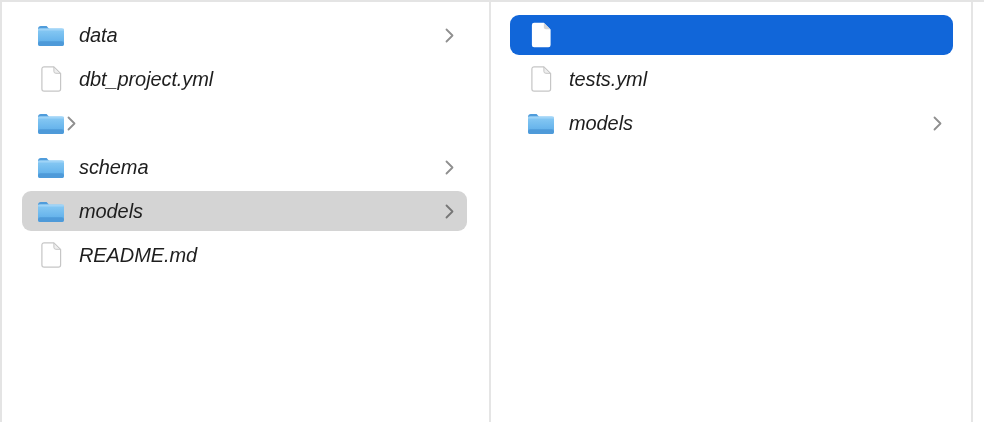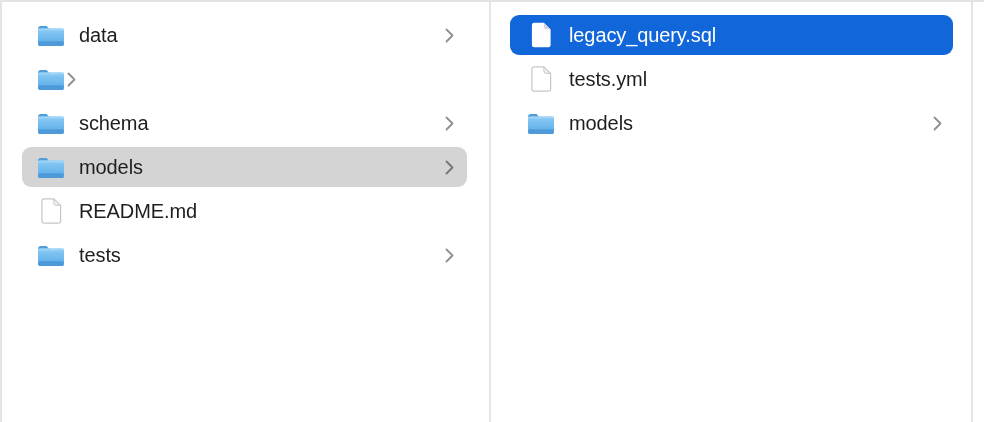--- a/index.html
+++ b/index.html
@@ -6,21 +6,21 @@
   body{
     width:984px;height:422px;
     background:#ffffff;
     font-family:"Liberation Sans", sans-serif;
     overflow:hidden;
     position:relative;
     box-sizing:border-box;
     border-top:2px solid #e4e4e4;
     border-left:2px solid #e4e4e4;
   }
-  .pane{display:flex;height:100%;}
+  .pane{display:flex;height:100%;font-style:italic;}
   .column{box-sizing:border-box;padding-top:11px;}
   .column-1{width:489px;border-right:2px solid var(--divider,#e5e5e5);}
   .column-2{width:482px;border-right:2px solid var(--divider,#e5e5e5);}
   .column-3{flex:1;background:#ffffff;}
   .row{height:44px;display:flex;align-items:stretch;}
   .row-inner{
     flex:1;display:flex;align-items:center;
     height:40px;margin-top:2px;border-radius:9px;
     padding-left:14px;padding-right:12px;box-sizing:border-box;
   }
@@ -70,20 +70,31 @@
           <span class="chevron">
             <svg width="11" height="17" viewBox="0 0 11 17" aria-hidden="true">
               <path d="M2.5 2.5 L8.5 8.5 L2.5 14.5" fill="none" stroke-width="1.8" stroke-linecap="round" stroke-linejoin="round"></path>
             </svg>
           </span>
         </div>
       </div>
       <div class="row">
         <div class="row-inner">
           <span class="icon-slot">
+            <svg width="21" height="26" viewBox="0 0 21 26" aria-hidden="true">
+              <path class="doc-page" d="M3.1 0.8 H12.8 L19.6 7.4 V23 a2.2 2.2 0 0 1 -2.2 2.2 H3.1 a2.2 2.2 0 0 1 -2.2 -2.2 V3 a2.2 2.2 0 0 1 2.2 -2.2 Z"></path>
+              <path class="doc-fold" d="M12.9 1 V5.3 a2 2 0 0 0 2 2 H19.3 Z"></path>
+            </svg>
+          </span>
+          <span class="label">dbt_project.yml</span>
+        </div>
+      </div>
+      <div class="row">
+        <div class="row-inner">
+          <span class="icon-slot">
             <svg width="28" height="23" viewBox="0 0 28 23" aria-hidden="true">
               <defs>
                 <linearGradient id="fg" x1="0" y1="0" x2="0" y2="1">
                   <stop offset="0" stop-color="#8acbf4"></stop>
                   <stop offset="1" stop-color="#58aae8"></stop>
                 </linearGradient>
               </defs>
               <path d="M1 5 C1 3.3 2.2 2 3.8 2 H9.6 L12.6 5.4 H1 Z" fill="#4f9cdb"></path>
               <rect x="1" y="4.4" width="26" height="17.6" rx="2.6" fill="url(#fg)"></rect>
               <rect x="1" y="17.2" width="26" height="4.8" rx="2.3" fill="#4e9ad9"></rect>
@@ -147,57 +158,32 @@
       </div>
       <div class="row">
         <div class="row-inner">
           <span class="icon-slot">
             <svg width="21" height="26" viewBox="0 0 21 26" aria-hidden="true">
               <path class="doc-page" d="M3.1 0.8 H12.8 L19.6 7.4 V23 a2.2 2.2 0 0 1 -2.2 2.2 H3.1 a2.2 2.2 0 0 1 -2.2 -2.2 V3 a2.2 2.2 0 0 1 2.2 -2.2 Z"></path>
               <path class="doc-fold" d="M12.9 1 V5.3 a2 2 0 0 0 2 2 H19.3 Z"></path>
             </svg>
           </span>
           <span class="label">README.md</span>
-        </div>
-      </div>
-      <div class="row">
-        <div class="row-inner">
-          <span class="icon-slot">
-            <svg width="28" height="23" viewBox="0 0 28 23" aria-hidden="true">
-              <defs>
-                <linearGradient id="fg" x1="0" y1="0" x2="0" y2="1">
-                  <stop offset="0" stop-color="#8acbf4"></stop>
-                  <stop offset="1" stop-color="#58aae8"></stop>
-                </linearGradient>
-              </defs>
-              <path d="M1 5 C1 3.3 2.2 2 3.8 2 H9.6 L12.6 5.4 H1 Z" fill="#4f9cdb"></path>
-              <rect x="1" y="4.4" width="26" height="17.6" rx="2.6" fill="url(#fg)"></rect>
-              <rect x="1" y="17.2" width="26" height="4.8" rx="2.3" fill="#4e9ad9"></rect>
-              <rect x="1" y="4.4" width="26" height="2.1" rx="1" fill="#9fd4f7"></rect>
-            </svg>
-          </span>
-          <span class="label">tests</span>
-          <span class="chevron">
-            <svg width="11" height="17" viewBox="0 0 11 17" aria-hidden="true">
-              <path d="M2.5 2.5 L8.5 8.5 L2.5 14.5" fill="none" stroke-width="1.8" stroke-linecap="round" stroke-linejoin="round"></path>
-            </svg>
-          </span>
         </div>
       </div>
     </div>
   <div class="column column-2">
       <div class="row">
         <div class="row-inner sel-active">
           <span class="icon-slot">
             <svg width="21" height="26" viewBox="0 0 21 26" aria-hidden="true">
               <path class="doc-page" d="M3.1 0.8 H12.8 L19.6 7.4 V23 a2.2 2.2 0 0 1 -2.2 2.2 H3.1 a2.2 2.2 0 0 1 -2.2 -2.2 V3 a2.2 2.2 0 0 1 2.2 -2.2 Z"></path>
               <path class="doc-fold" d="M12.9 1 V5.3 a2 2 0 0 0 2 2 H19.3 Z"></path>
             </svg>
           </span>
-          <span class="label">legacy_query.sql</span>
         </div>
       </div>
       <div class="row">
         <div class="row-inner">
           <span class="icon-slot">
             <svg width="21" height="26" viewBox="0 0 21 26" aria-hidden="true">
               <path class="doc-page" d="M3.1 0.8 H12.8 L19.6 7.4 V23 a2.2 2.2 0 0 1 -2.2 2.2 H3.1 a2.2 2.2 0 0 1 -2.2 -2.2 V3 a2.2 2.2 0 0 1 2.2 -2.2 Z"></path>
               <path class="doc-fold" d="M12.9 1 V5.3 a2 2 0 0 0 2 2 H19.3 Z"></path>
             </svg>
           </span>

